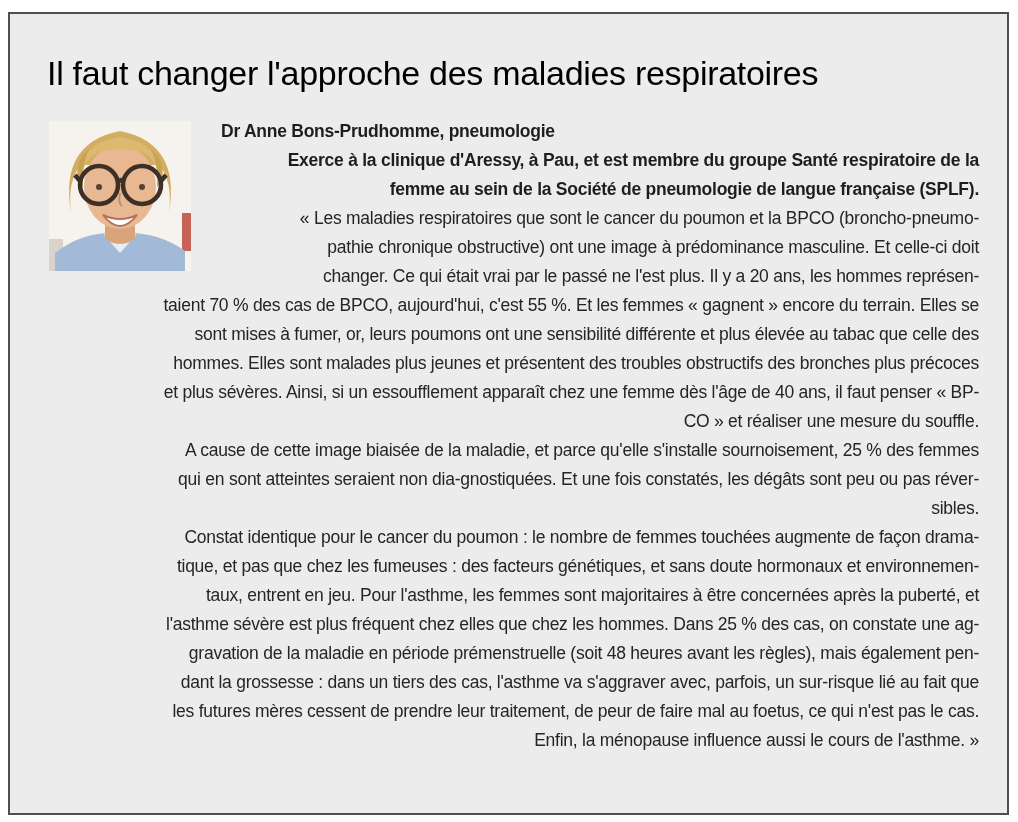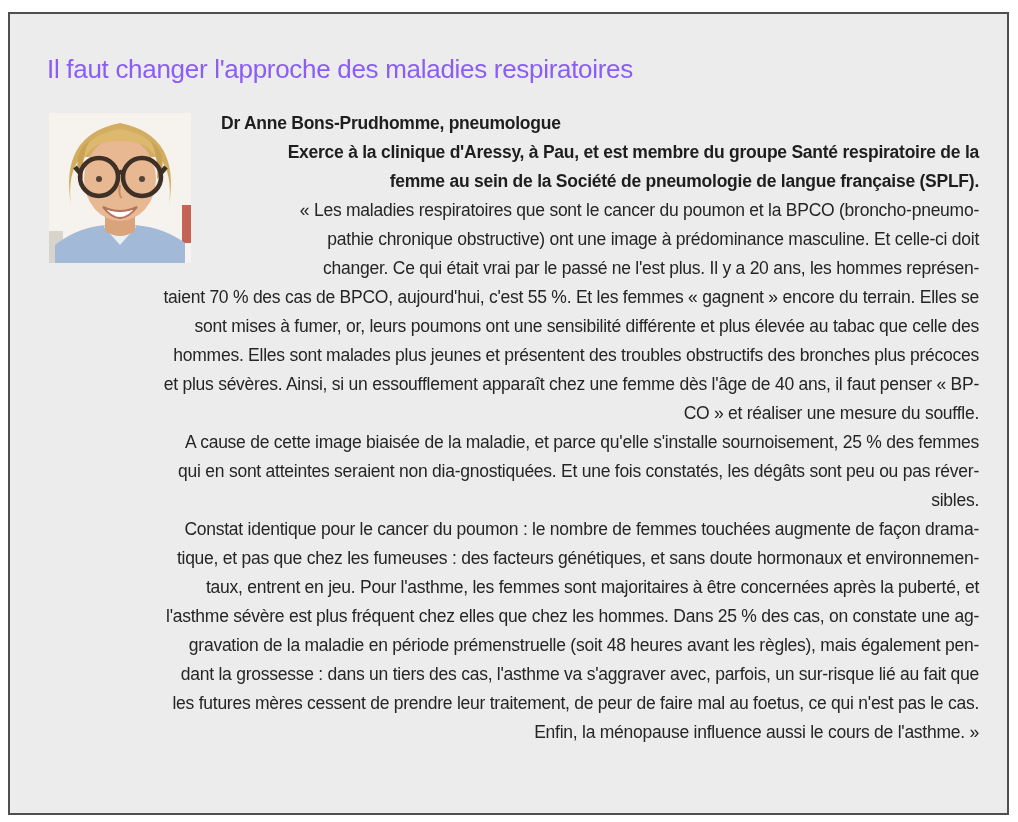--- a/index.html
+++ b/index.html
@@ -11,23 +11,23 @@
   }
   .card {
     position: absolute;
     left: 8px; top: 12px;
     width: 1001px; height: 803px;
     background: #ececec;
     border: 2px solid #4f4f4f;
     padding: 40px 28px 0 37px;
   }
   .page-title {
-    font-size: 26px;
+    font-size: 34px;
     font-weight: normal;
-    color: #8b5cf6;
+    color: #000000;
     letter-spacing: -0.3px;
     margin-bottom: 24px;
   }
   .article-text {
     font-size: 17.5px;
     line-height: 29px;
     color: #252525;
     letter-spacing: -0.25px;
   }
   .photo-frame {
@@ -78,21 +78,21 @@
         </g>
         <circle cx="50" cy="66" r="3" fill="#564233"></circle>
         <circle cx="93" cy="66" r="3" fill="#564233"></circle>
 
         <path d="M71,72 Q69,82 73,85" stroke="#c58f66" stroke-width="2" fill="none"></path>
 
         <path d="M54,94 Q71,102 88,94 Q71,116 54,94 Z" fill="#ffffff" stroke="#b5705a" stroke-width="2"></path>
       </svg>
     </div>
 
-    <div class="bold">Dr Anne Bons-Prudhomme, pneumologue</div>
+    <div class="bold">Dr Anne Bons-Prudhomme, pneumologie</div>
     <div class="bold lines">Exerce à la clinique d'Aressy, à Pau, et est membre du groupe Santé respiratoire de la
 femme au sein de la Société de pneumologie de langue française (SPLF).</div>
     <div class="lines">« Les maladies respiratoires que sont le cancer du poumon et la BPCO (broncho-pneumo-
 pathie chronique obstructive) ont une image à prédominance masculine. Et celle-ci doit
 changer. Ce qui était vrai par le passé ne l'est plus. Il y a 20 ans, les hommes représen-
 taient 70 % des cas de BPCO, aujourd'hui, c'est 55 %. Et les femmes « gagnent » encore du terrain. Elles se
 sont mises à fumer, or, leurs poumons ont une sensibilité différente et plus élevée au tabac que celle des
 hommes. Elles sont malades plus jeunes et présentent des troubles obstructifs des bronches plus précoces
 et plus sévères. Ainsi, si un essoufflement apparaît chez une femme dès l'âge de 40 ans, il faut penser « BP-
 CO » et réaliser une mesure du souffle.

